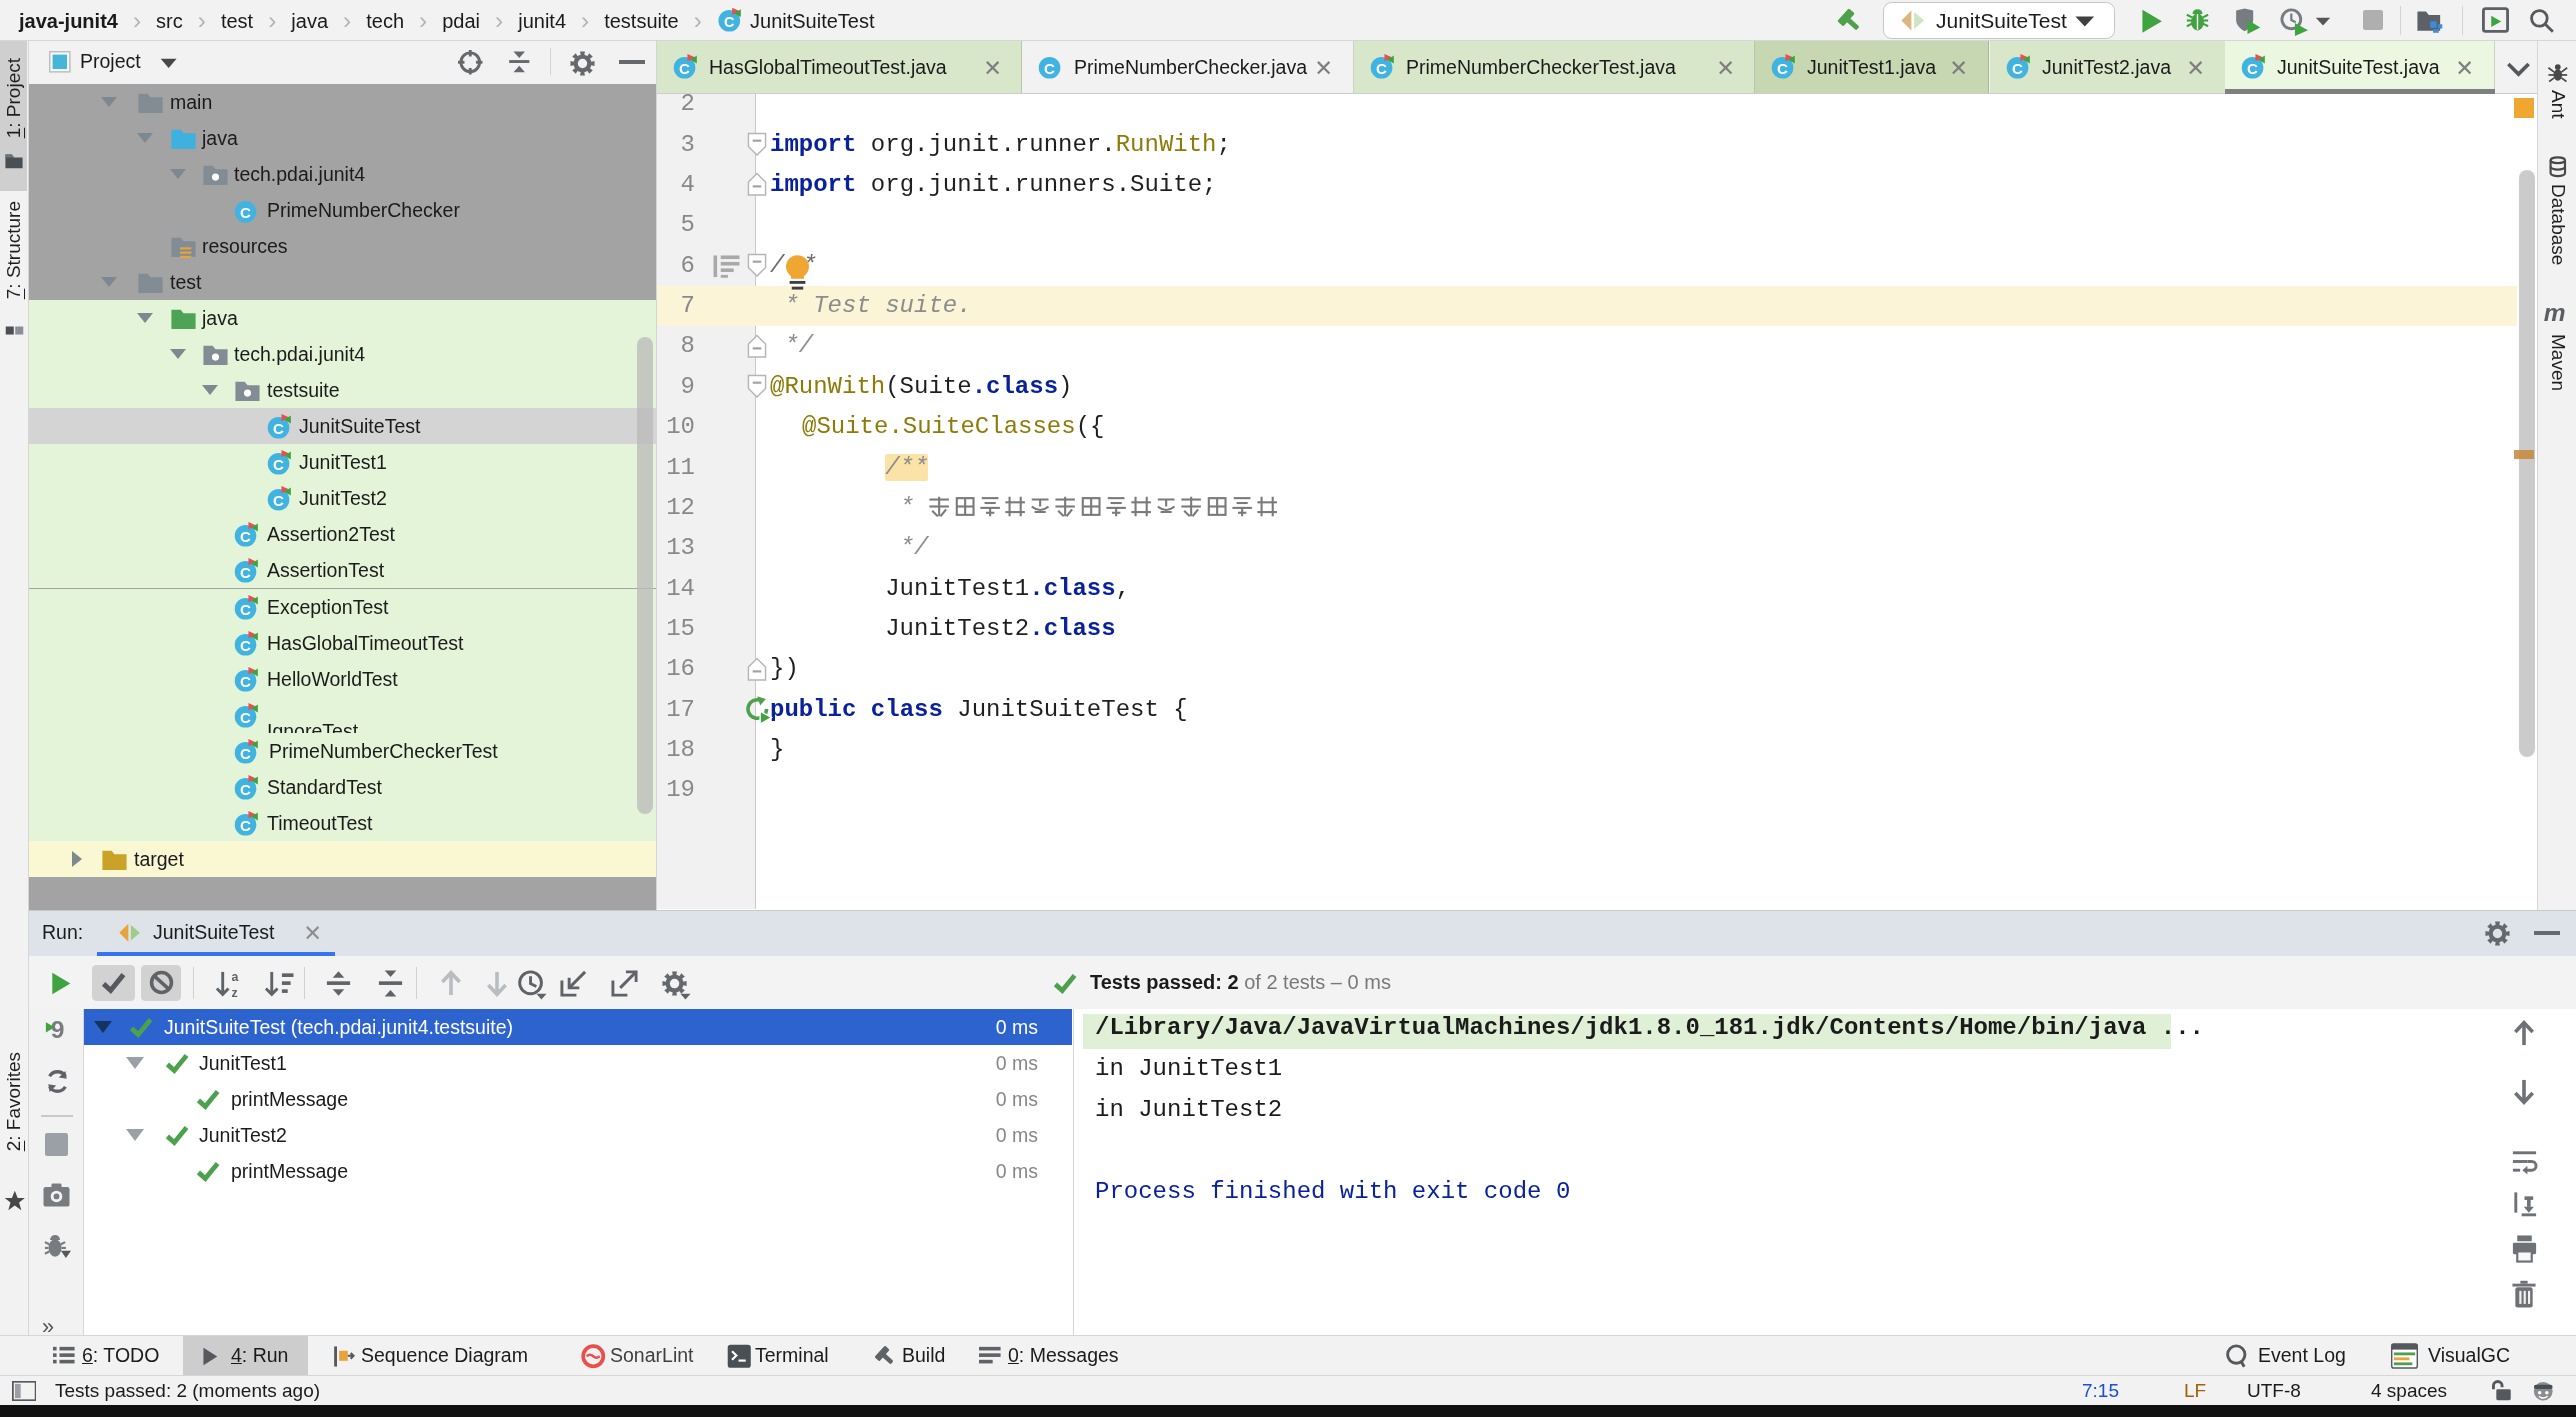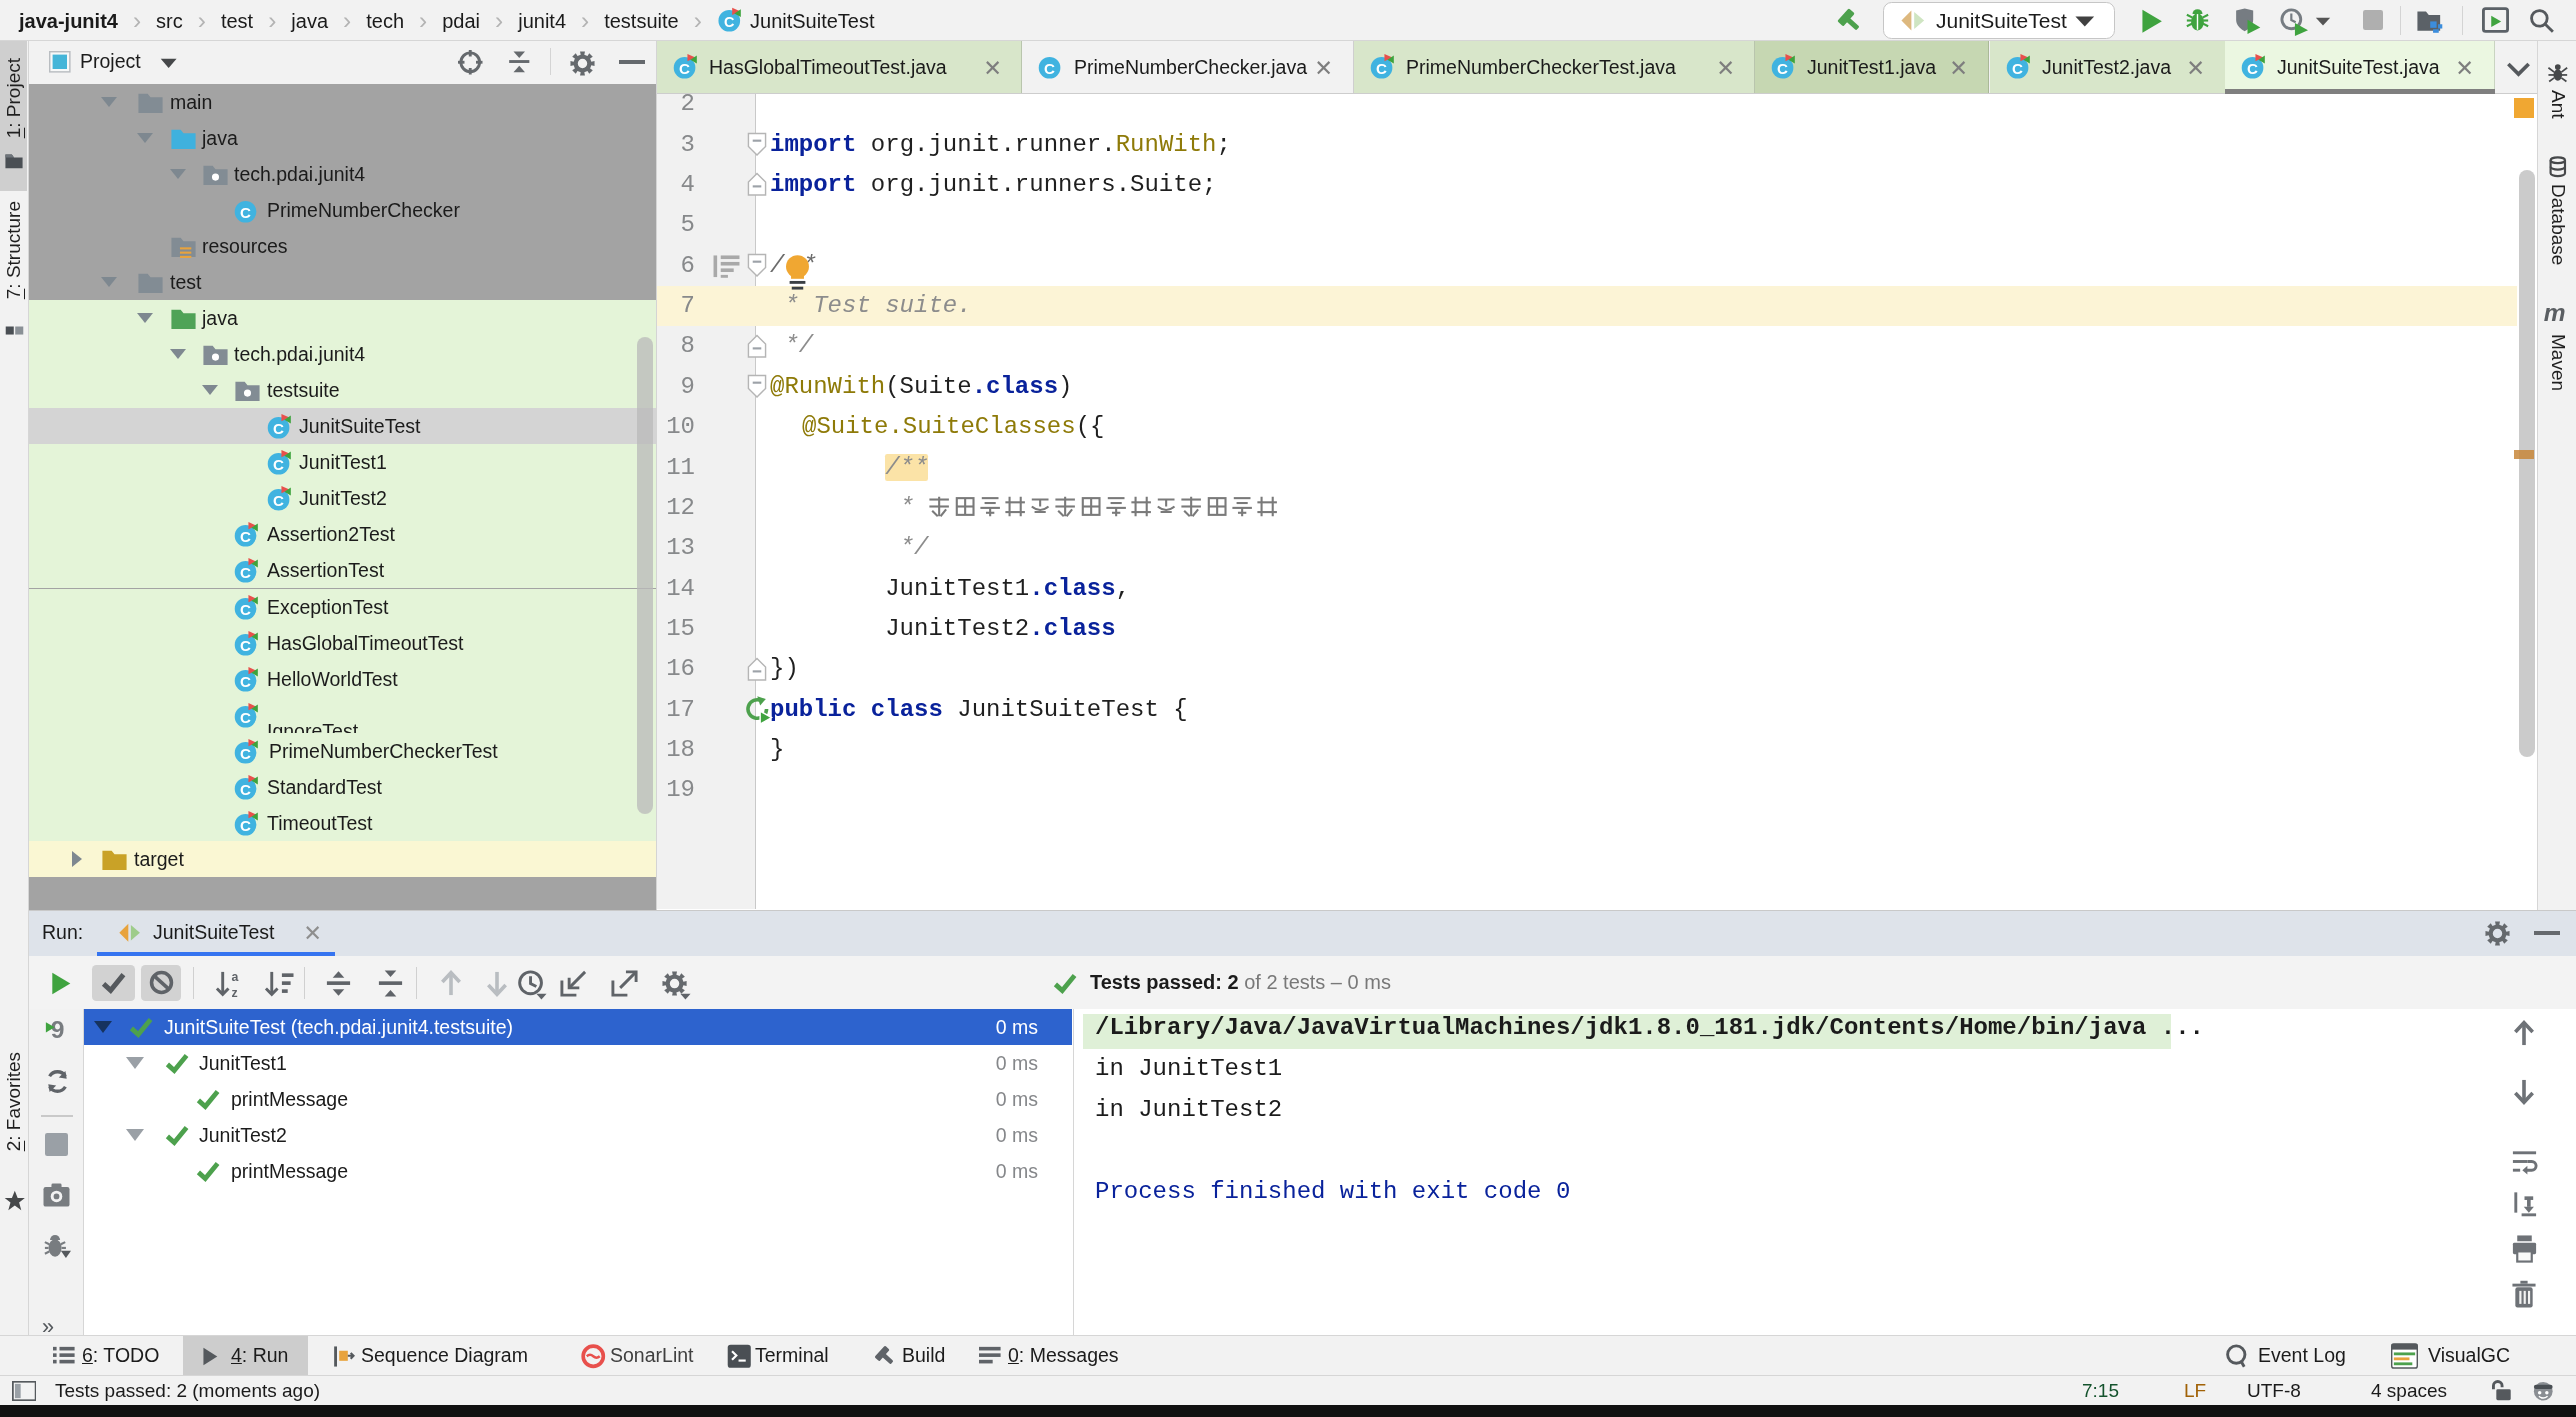--- a/index.html
+++ b/index.html
@@ -932,21 +932,21 @@
     </svg>
   <div class="abs" style="left:2428px;top:0;height:39px;line-height:39px;font-size:19.5px;color:#1b1b1b;white-space:nowrap;">VisualGC</div>
 </div>
 
 <div class="abs" id="statusbar" style="left:0;top:1375px;width:2576px;height:30px;background:#F2F2F2;border-top:1.4px solid #D6D6D6;">
   <svg class="abs" style="left:11.5px;top:5px;" width="24.5" height="20" viewBox="0 0 34 28">
       <rect x="1" y="1" width="32" height="26" fill="none" stroke="#55595D" stroke-width="2.6"></rect>
       <rect x="4" y="4" width="8" height="20" fill="#9AA0A6"></rect>
     </svg>
   <div class="abs" style="left:55px;top:0;height:29px;line-height:29px;font-size:19px;color:#1b1b1b;">Tests passed: 2 (moments ago)</div>
-  <div class="abs" style="left:2082px;top:0;height:29px;line-height:29px;font-size:19px;color:#14532d;">7:15</div>
+  <div class="abs" style="left:2082px;top:0;height:29px;line-height:29px;font-size:19px;color:#1d4ed8;">7:15</div>
   <div class="abs" style="left:2184px;top:0;height:29px;line-height:29px;font-size:19px;color:#a16207;">LF</div>
   <div class="abs" style="left:2247px;top:0;height:29px;line-height:29px;font-size:19px;color:#1b1b1b;">UTF-8</div>
   <div class="abs" style="left:2371px;top:0;height:29px;line-height:29px;font-size:19px;color:#1b1b1b;">4 spaces</div>
   <svg class="abs" style="left:2492px;top:4.3px;" width="21.6" height="21.6" viewBox="0 0 30 30">
       <rect x="6" y="13" width="20" height="15" rx="2" fill="#55595D"></rect>
       <path d="M2 13 v-5 a6 6 0 0 1 12 0 v2" fill="none" stroke="#55595D" stroke-width="4"></path>
     </svg>
   <svg class="abs" style="left:2531px;top:2.9px;" width="24.5" height="24.5" viewBox="0 0 34 34">
       <circle cx="17" cy="17" r="13" fill="#8A8E93"></circle>
       <rect x="4" y="8" width="26" height="6" rx="3" fill="#4A4F54"></rect>

